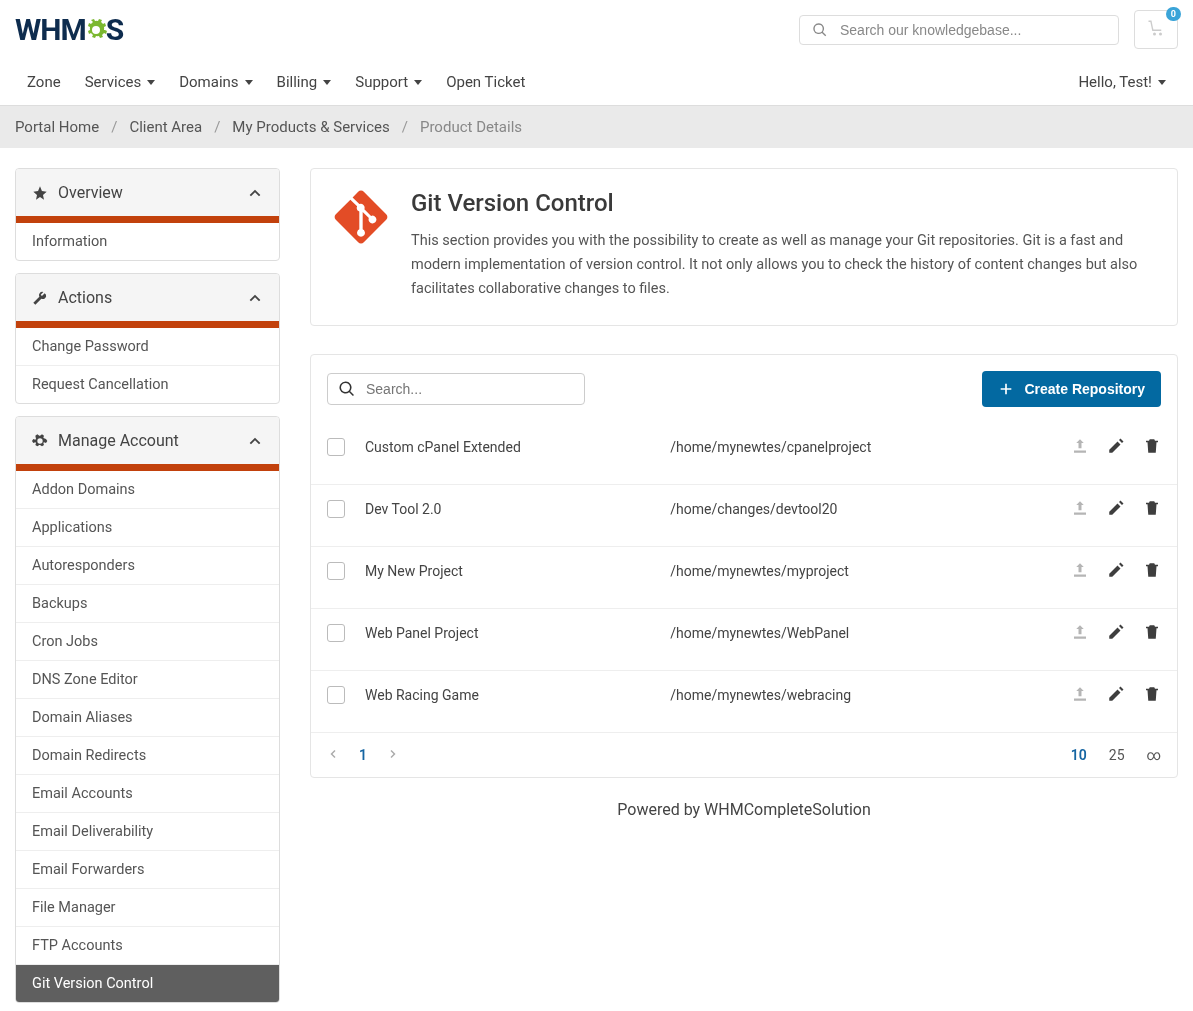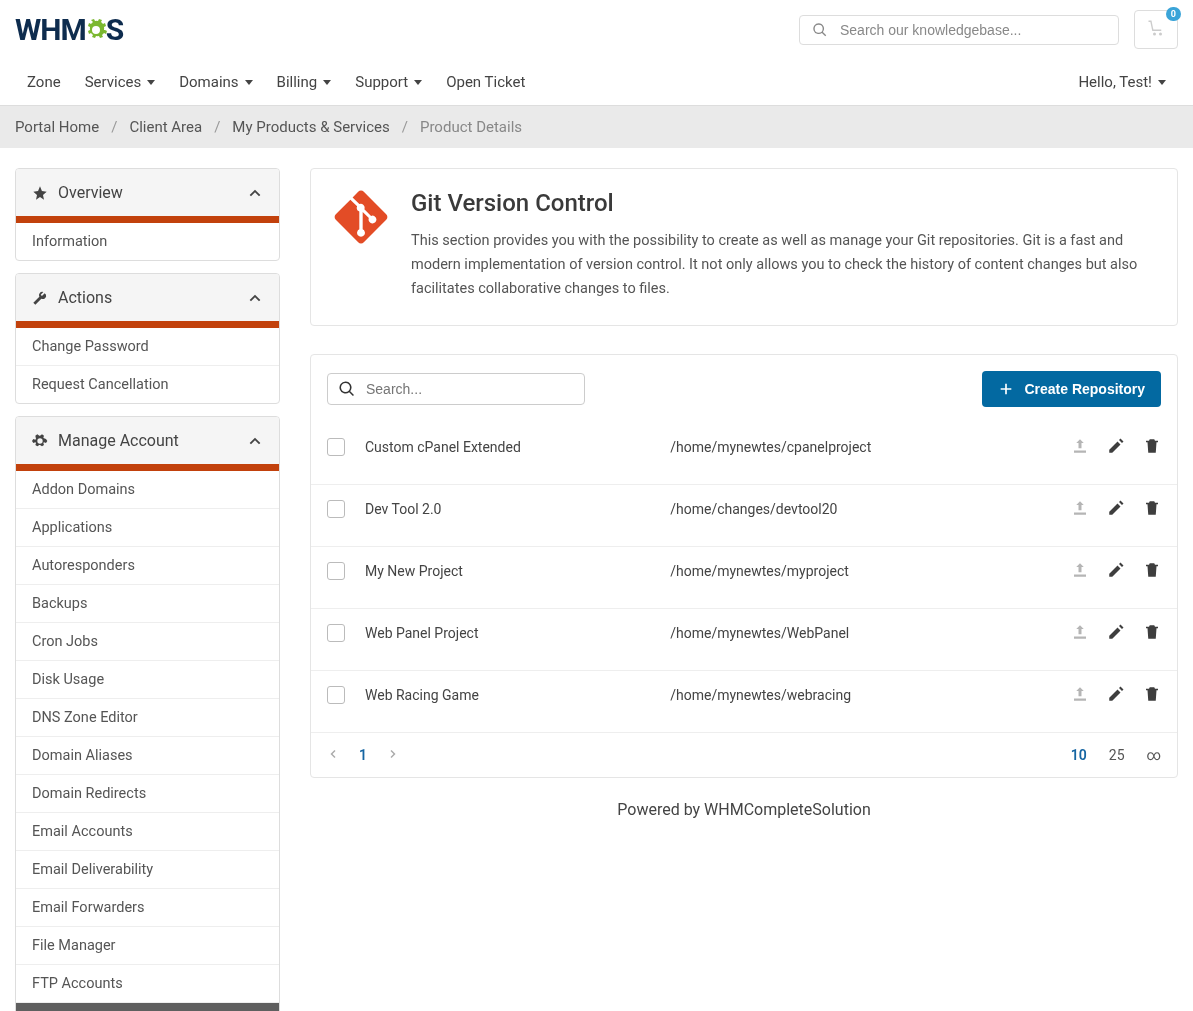--- a/index.html
+++ b/index.html
@@ -179,21 +179,20 @@
           </div>
           <svg class="chevron" viewBox="0 0 24 24">
             <path fill="#444" d="M4 15l8-8 8 8-2 2-6-6-6 6z"></path>
           </svg>
         </div>
         <div class="panel-item">Addon Domains</div>
         <div class="panel-item">Applications</div>
         <div class="panel-item">Autoresponders</div>
         <div class="panel-item">Backups</div>
         <div class="panel-item">Cron Jobs</div>
-        <div class="panel-item">Disk Usage</div>
         <div class="panel-item">DNS Zone Editor</div>
         <div class="panel-item">Domain Aliases</div>
         <div class="panel-item">Domain Redirects</div>
         <div class="panel-item">Email Accounts</div>
         <div class="panel-item">Email Deliverability</div>
         <div class="panel-item">Email Forwarders</div>
         <div class="panel-item">File Manager</div>
         <div class="panel-item">FTP Accounts</div>
         <div class="panel-item active">Git Version Control</div>
       </div>

